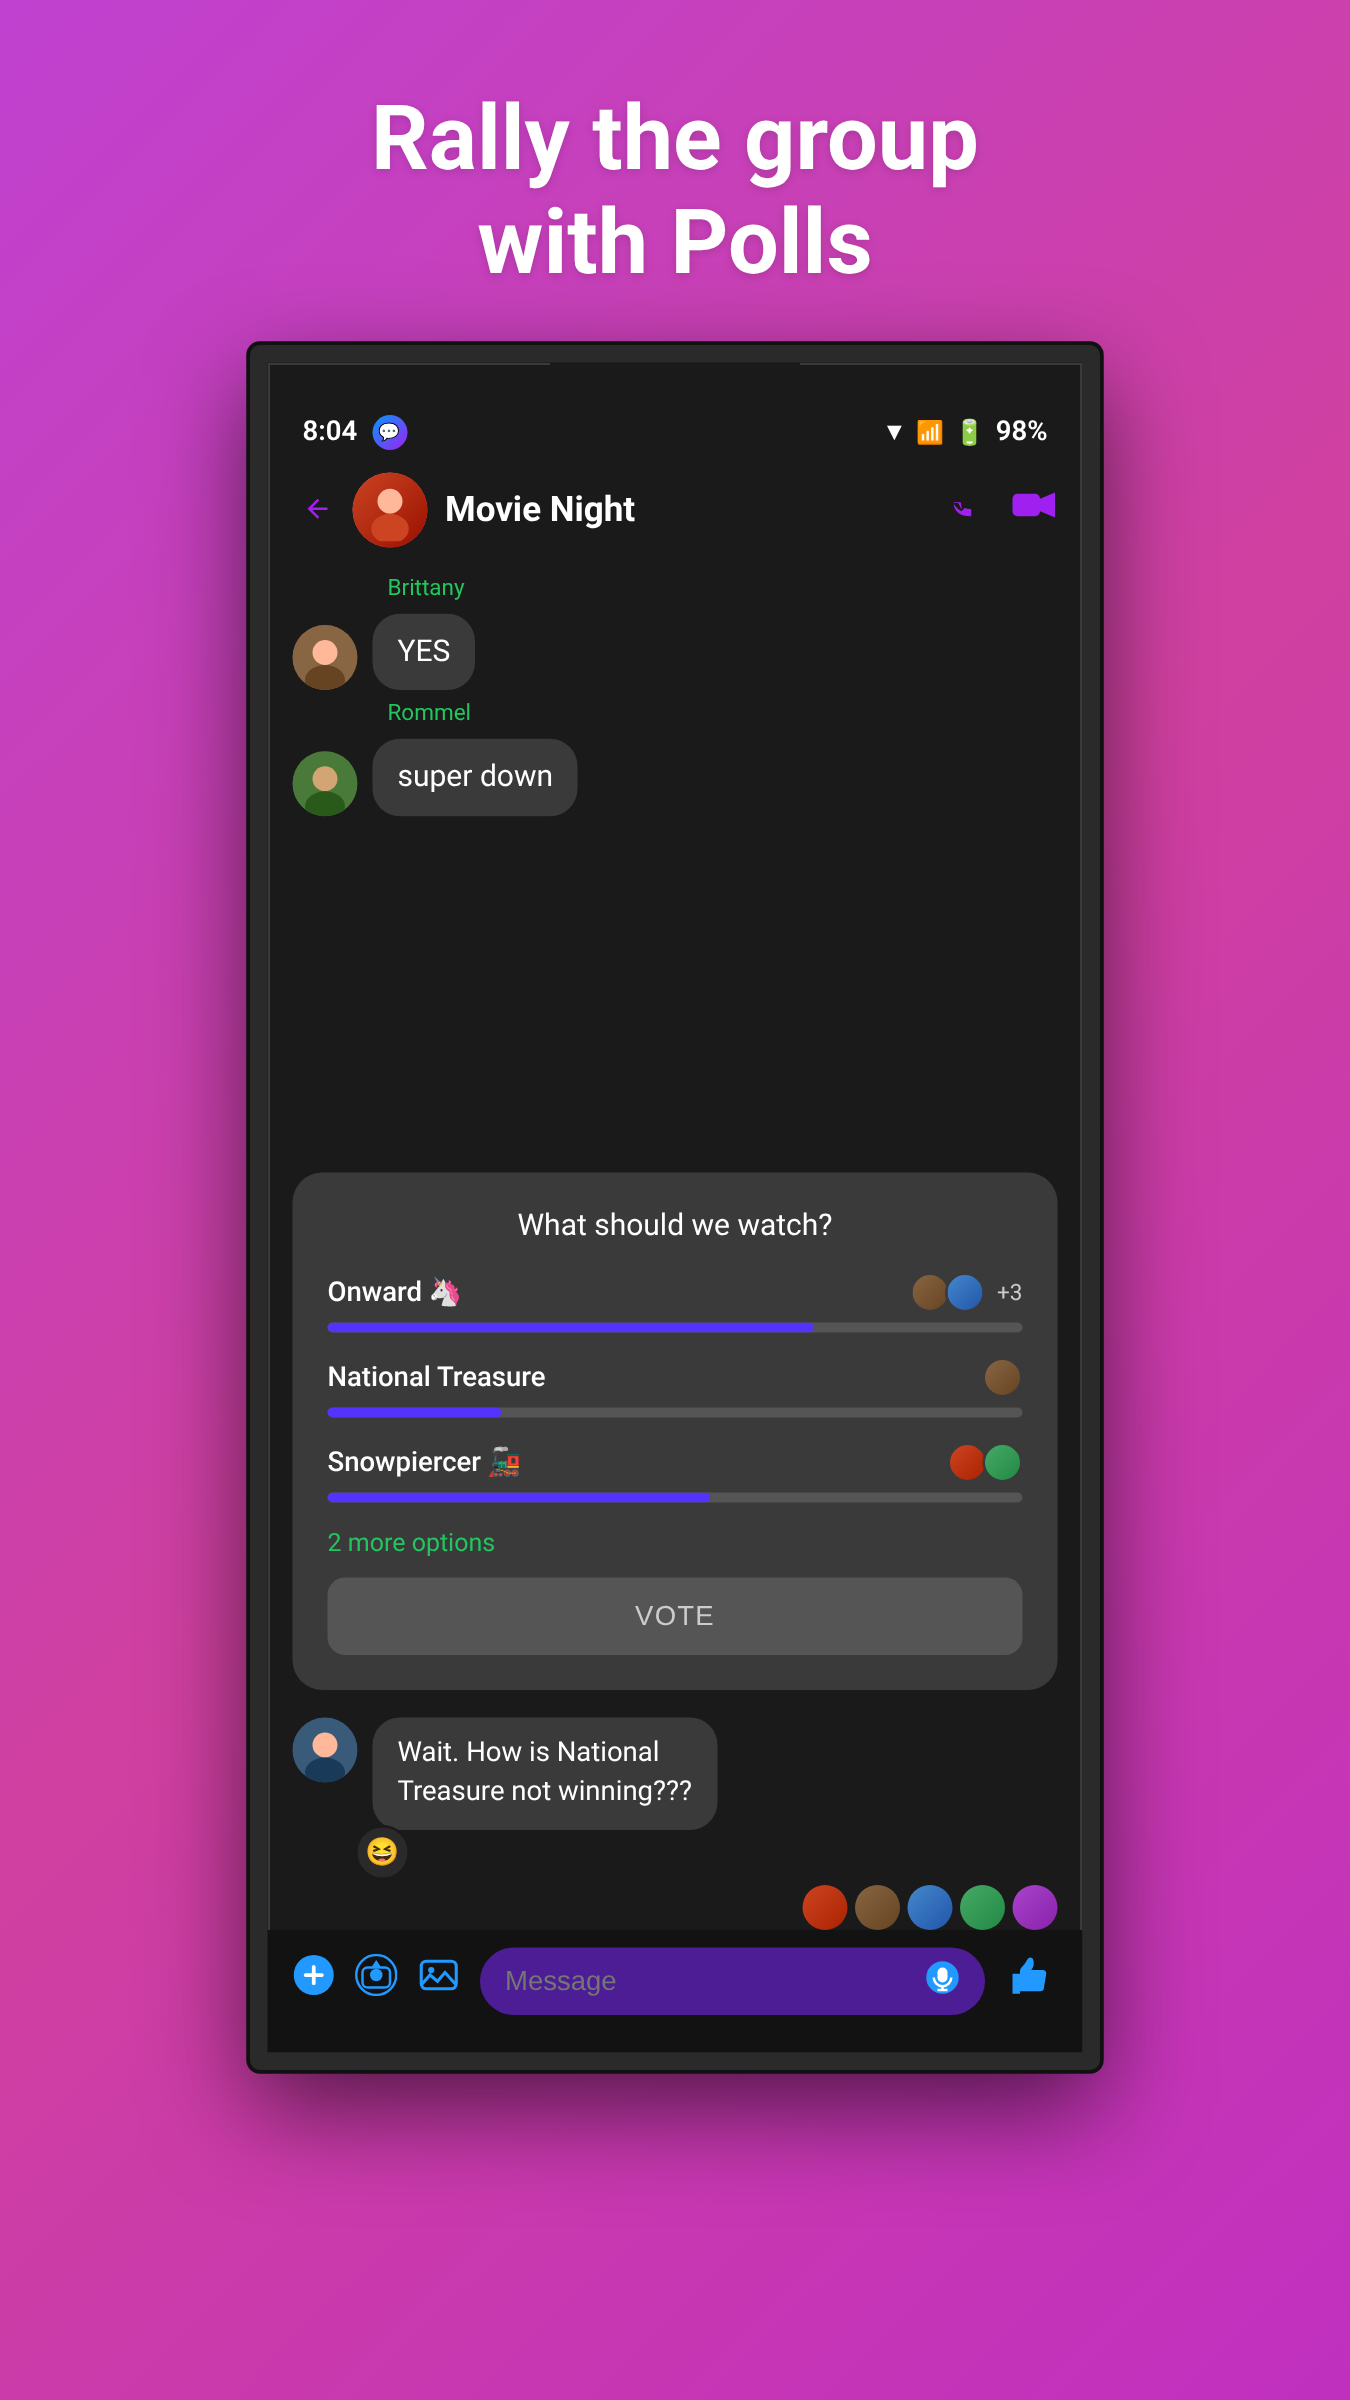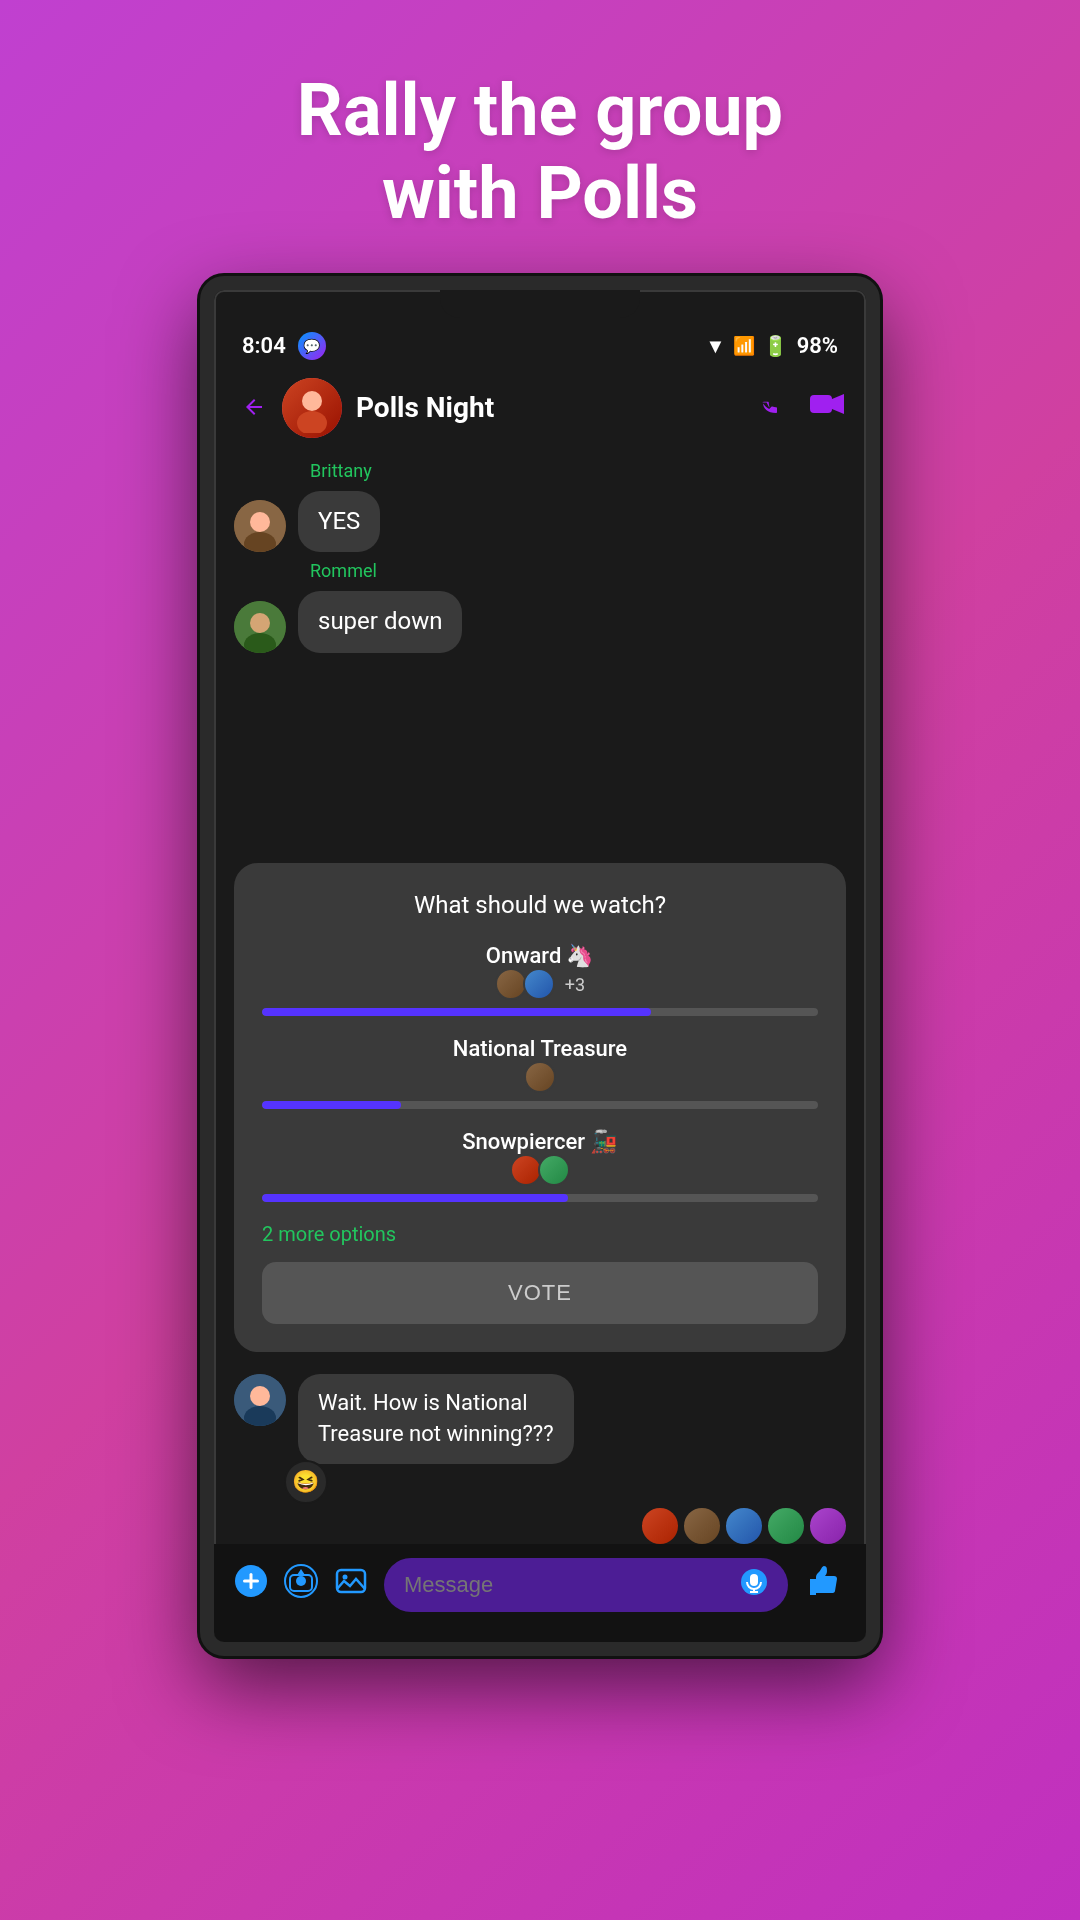--- a/index.html
+++ b/index.html
@@ -28,21 +28,21 @@
       font-weight: 700;
       line-height: 1.15;
       text-shadow: 0 2px 8px rgba(0,0,0,0.15);
     }
 
     
     .phone-frame {
       width: 680px;
       height: 1380px;
       background: #1a1a1a;
-      border-radius: 24px;
+      border-radius: 8px;
       border: 14px solid #2a2a2a;
       box-shadow:
         0 0 0 3px #111,
         0 30px 80px rgba(0,0,0,0.6),
         inset 0 0 0 2px #3a3a3a;
       position: relative;
       overflow: hidden;
       display: flex;
       flex-direction: column;
     }
@@ -232,21 +232,20 @@
 
     .poll-option {
       margin-bottom: 20px;
     }
 
     .poll-option-header {
       display: flex;
       justify-content: space-between;
       align-items: center;
       margin-bottom: 8px;
-      flex-direction: column;
     }
 
     .poll-option-label {
       color: white;
       font-size: 22px;
       font-weight: 500;
     }
 
     .poll-voters {
       display: flex;
@@ -407,21 +406,21 @@
       </svg>
     </span>
     <div class="group-avatar">
       <div class="avatar-face" style="background: linear-gradient(135deg,#cc4422,#991100); border-radius:50%;">
         <svg width="50" height="50" viewBox="0 0 50 50">
           <circle cx="25" cy="18" r="10" fill="#ffb89a"></circle>
           <ellipse cx="25" cy="40" rx="15" ry="12" fill="#cc4422"></ellipse>
         </svg>
       </div>
     </div>
-    <span class="chat-name">Polls Night</span>
+    <span class="chat-name">Movie Night</span>
     <div class="toolbar-icons">
       <span class="toolbar-icon">
         <svg width="32" height="32" viewBox="0 0 32 32" fill="#a020f0">
           <path d="M6.6 14.4c1.4 2.8 3.8 5.1 6.6 6.6l2.2-2.2c.3-.3.7-.4 1-.2 1.1.4 2.3.6 3.6.6.6 0 1 .4 1 1V24c0 .6-.4 1-1 1C11.6 25 7 20.4 7 14.8c0-.6.4-1 1-1h3.8c.6 0 1 .4 1 1 0 1.3.2 2.5.6 3.6.1.3 0 .7-.2 1l-2.6-5z"></path>
         </svg>
       </span>
       <span class="toolbar-icon">
         <svg width="38" height="32" viewBox="0 0 38 32" fill="#a020f0">
           <rect x="2" y="7" width="22" height="18" rx="4"></rect>
           <polygon points="24,11 36,6 36,26 24,21"></polygon>

